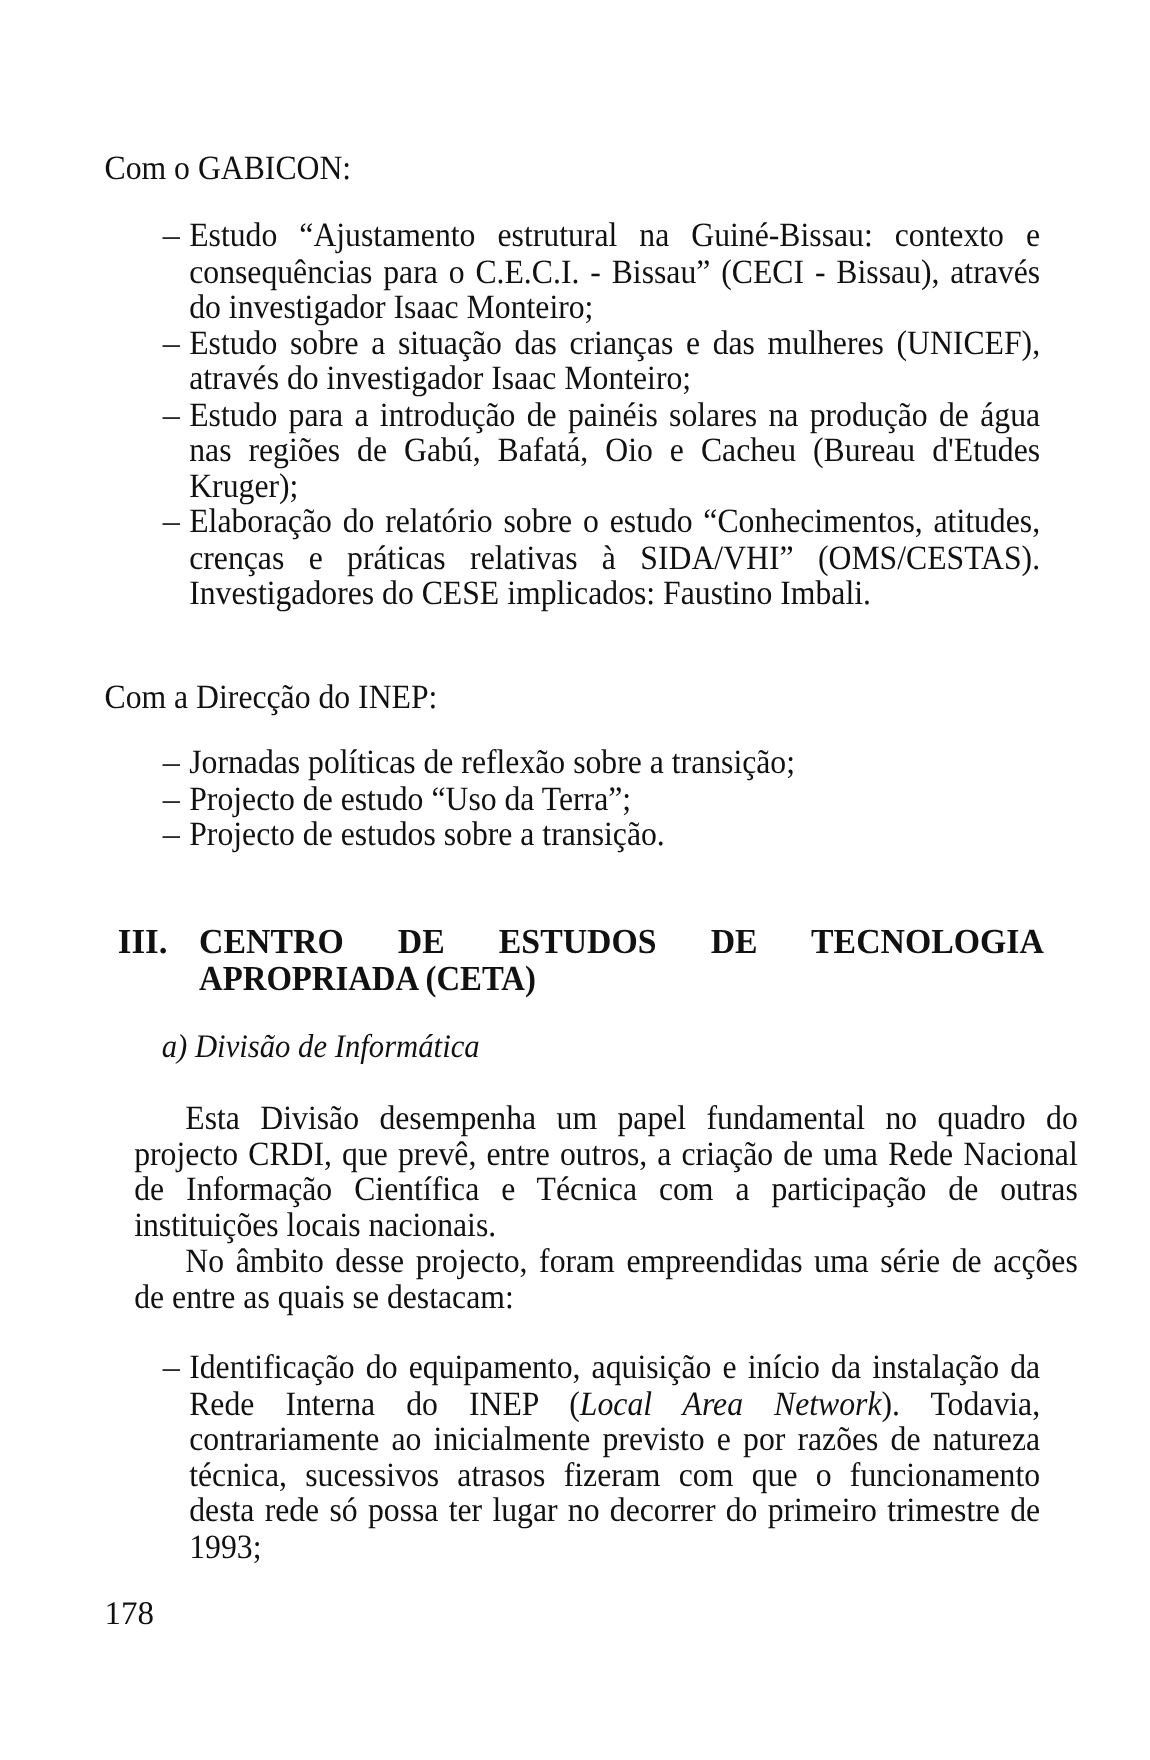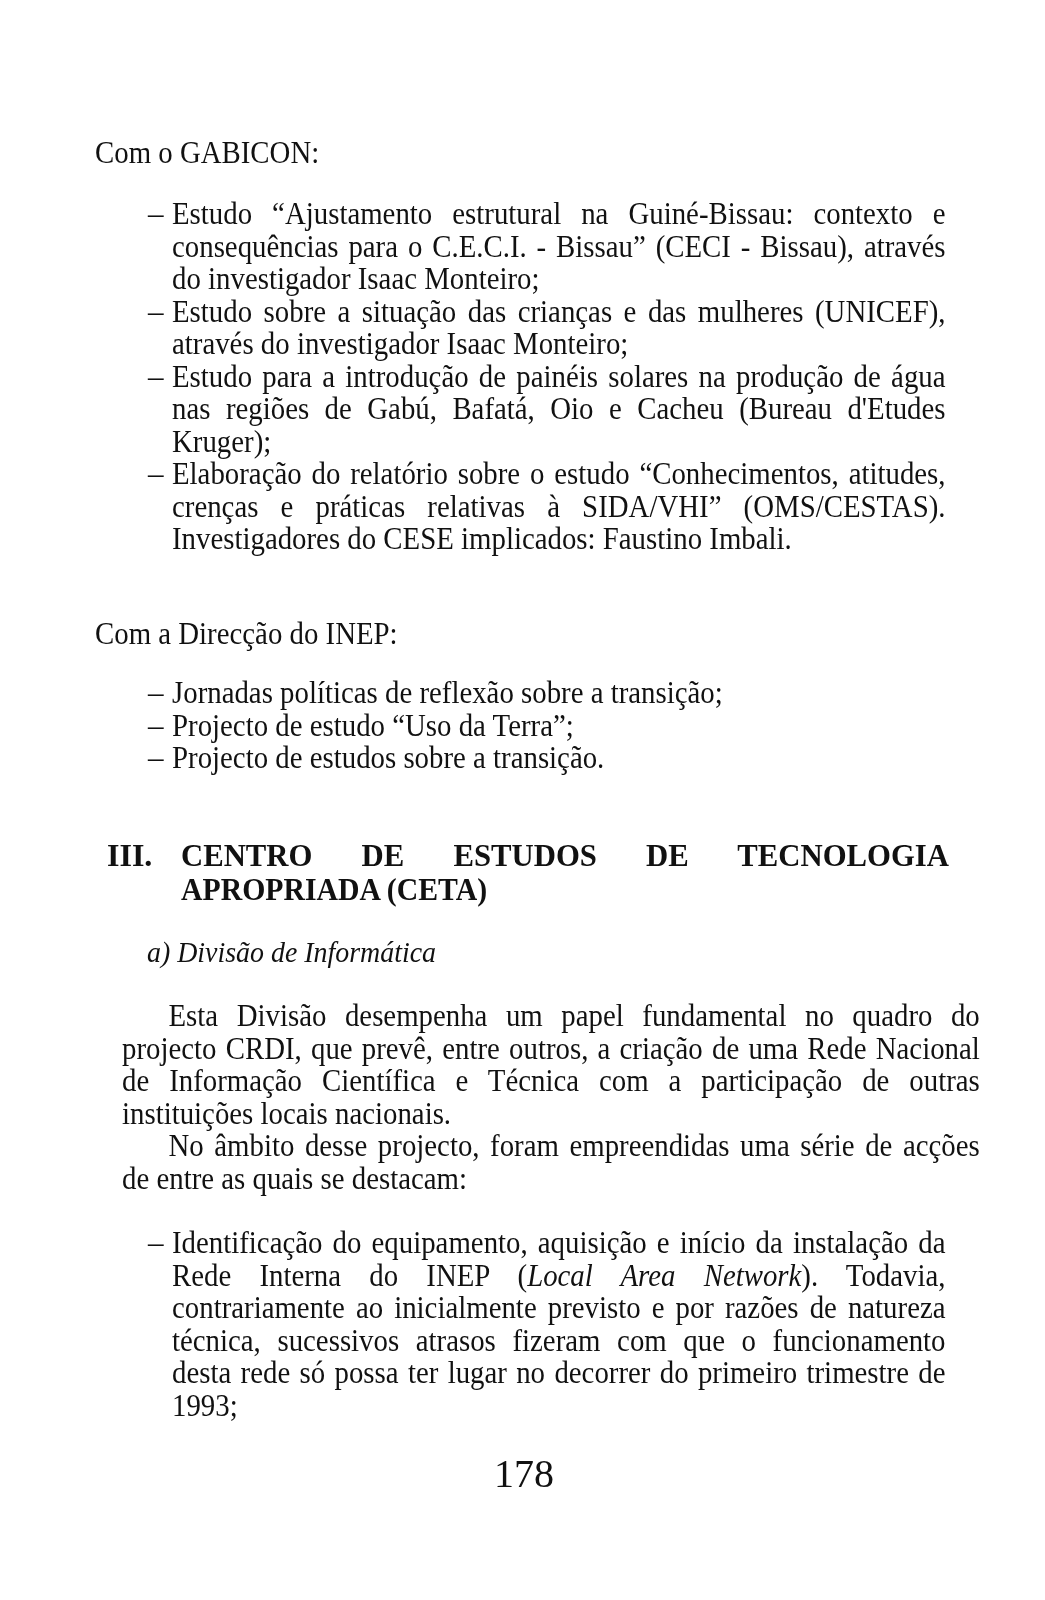--- a/index.html
+++ b/index.html
@@ -17,21 +17,21 @@
       text-align-last: left; transform: scaleX(0.93); transform-origin: left top; width: 106.5%; }
     .heading { position: absolute; left: 0; width: 858px; font-weight: bold; font-size: 32px; line-height: 34px; }
     .heading .num { position: absolute; left: 12px; top: 0; }
     .heading .title { display: block; margin-left: 86px; text-align: justify; text-align-last: justify;
       transform: scaleX(0.96); transform-origin: left top; width: 800px; }
     .heading .title2 { display: block; margin-left: 86px; transform: scaleX(0.93); transform-origin: left top; }
     .sub { position: absolute; left: 52px; font-style: italic; font-size: 30px; line-height: 32px;
       transform: scaleX(0.93); transform-origin: left top; white-space: nowrap; }
     .para { position: absolute; left: 0; width: 858px; }
     .para .p { text-indent: 50px; }
-    .pageno { position: absolute; left: 0; width: 858px; text-align: center; font-size: 40px; }
+    .pageno { position: absolute; left: 0; width: 858px; text-align: left; font-size: 30px; }
     .it { font-style: italic; }
   </style>
 </head>
 <body>
 
 <div class="page">
 
   <div class="label" style="top:137px;">Com o GABICON:</div>
 
   <div class="list" style="top:198px;">

